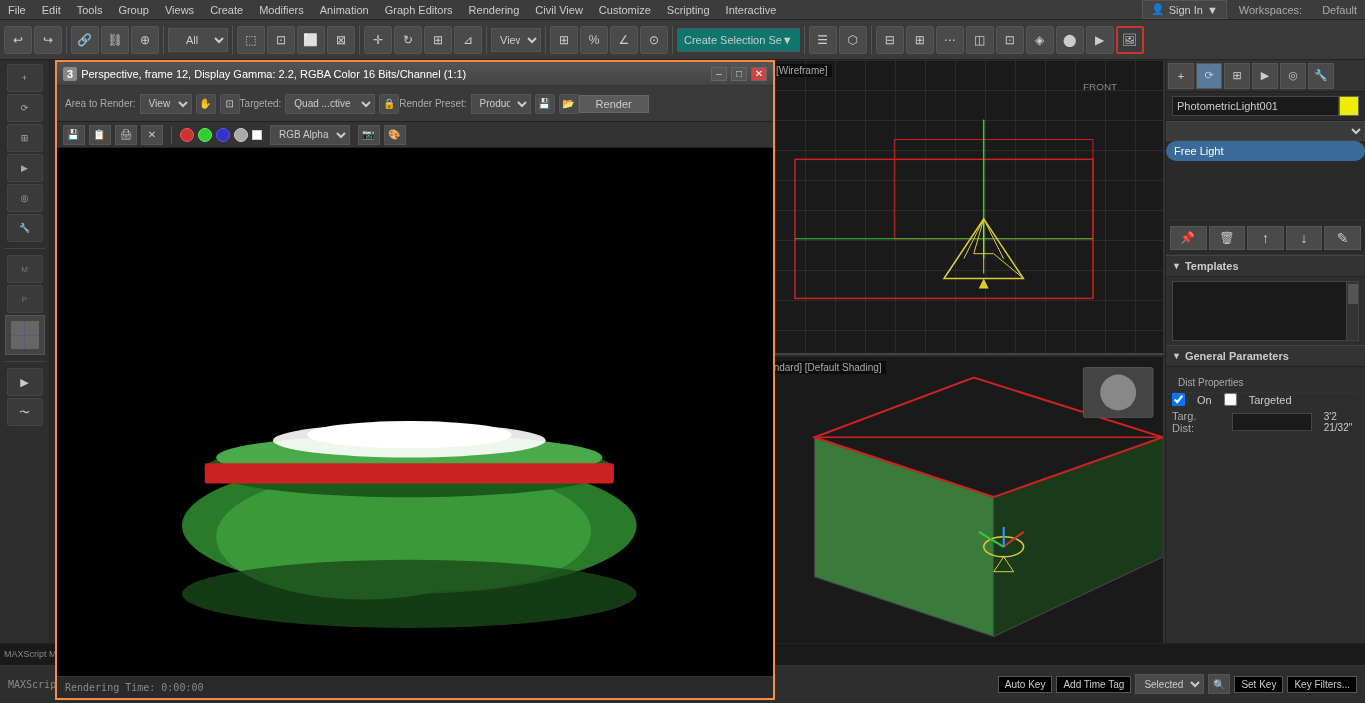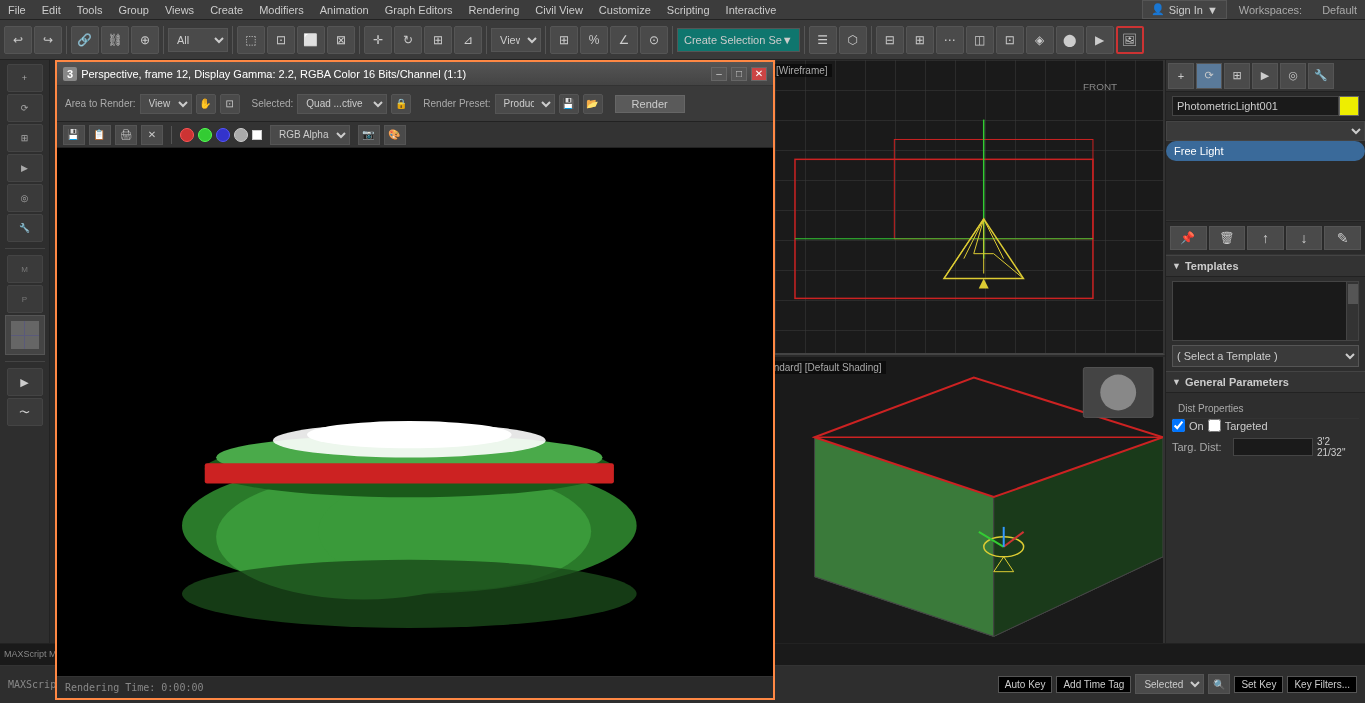--- a/index.html
+++ b/index.html
@@ -71,21 +71,21 @@
     .render-ctrl-btn {
       width: 16px; height: 14px; display: flex; align-items: center; justify-content: center;
       font-size: 10px; cursor: pointer; border: 1px solid #666; color: #ccc;
     }
     .render-ctrl-btn.close { background: #c44; color: #fff; }
     .render-ctrl-btn.min { background: #555; }
     .render-ctrl-btn.max { background: #555; }
 
     .render-controls {
       display: flex; align-items: center; height: 36px;
-      background: #3a3a3a; padding: 0 8px; gap: 12px; border-bottom: 1px solid #222;
+      background: #3a3a3a; padding: 0 8px; border-bottom: 1px solid #222;
     }
     .render-label { color: #aaa; font-size: 10px; }
     .render-dropdown {
       height: 20px; background: #4a4a4a; border: 1px solid #555;
       color: #ccc; font-size: 10px; padding: 0 4px;
     }
     .render-btn {
       background: #5a5a5a; border: 1px solid #666; color: #ccc;
       padding: 2px 16px; font-size: 11px; cursor: pointer;
     }
@@ -167,21 +167,21 @@
 
     .templates-list {
       padding: 4px 6px;
     }
     .templates-dropdown {
       width: 100%; margin-top: 4px; height: 22px;
       background: #3a3a3a; border: 1px solid #555; color: #ccc; font-size: 11px;
     }
 
     .gen-params-content { padding: 6px; }
-    .param-row { display: flex; align-items: center; gap: 4px; margin-bottom: 4px; font-size: 11px; }
+    .param-row { display: flex; align-items: center; gap: 12px; margin-bottom: 4px; font-size: 11px; }
     .param-label { color: #aaa; width: 60px; }
     .param-checkbox { cursor: pointer; }
     .param-value {
       background: #1a1a1a; border: 1px solid #444; color: #ccc;
       padding: 1px 4px; font-size: 10px; height: 18px; flex: 1; max-width: 80px;
     }
     .light-props-label { color: #aaa; font-size: 10px; padding: 4px 6px; border-bottom: 1px solid #333; }
 
     
     .bottom-bar {
@@ -264,21 +264,21 @@
 </div>
 
 <div class="toolbar">
   <div class="toolbar-btn">↩</div>
   <div class="toolbar-btn">↪</div>
   <div class="toolbar-separator"></div>
   <div class="toolbar-btn">🔗</div>
   <div class="toolbar-btn">⛓</div>
   <div class="toolbar-btn">⊕</div>
   <div class="toolbar-separator"></div>
-  <select class="toolbar-dropdown" style="width:60px;">
+  <select class="toolbar-dropdown" style="width:60px;text-align:center;">
     <option>All</option>
   </select>
   <div class="toolbar-separator"></div>
   <div class="toolbar-btn">⬚</div>
   <div class="toolbar-btn">⊡</div>
   <div class="toolbar-btn">⬜</div>
   <div class="toolbar-btn">⊠</div>
   <div class="toolbar-separator"></div>
   <div class="toolbar-btn">✛</div>
   <div class="toolbar-btn">↻</div>
@@ -325,21 +325,21 @@
   <div class="render-controls">
     <div style="display:flex;align-items:center;gap:4px;">
       <span class="render-label">Area to Render:</span>
       <select class="render-dropdown">
         <option>View</option>
       </select>
       <div class="toolbar-btn" style="width:20px;height:20px;font-size:10px;">✋</div>
       <div class="toolbar-btn" style="width:20px;height:20px;font-size:10px;">⊡</div>
     </div>
     <div style="display:flex;align-items:center;gap:4px;">
-      <span class="render-label">Selected:</span>
+      <span class="render-label">Targeted:</span>
       <select class="render-dropdown" style="width:90px;">
         <option>Quad ...ctive</option>
       </select>
       <div class="toolbar-btn" style="width:20px;height:20px;font-size:10px;">🔒</div>
     </div>
     <div style="display:flex;align-items:center;gap:4px;">
       <span class="render-label">Render Preset:</span>
       <select class="render-dropdown" style="width:60px;">
         <option>Production</option>
       </select>
@@ -505,23 +505,20 @@
     <span class="section-chevron">▼</span>
     <span>Templates</span>
   </div>
   <div class="templates-list">
     <div style="width:100%;height:60px;background:#1a1a1a;border:1px solid #444;position:relative;">
 
       <div style="position:absolute;right:0;top:0;bottom:0;width:12px;background:#333;border-left:1px solid #444;">
         <div style="width:10px;height:20px;background:#555;margin:2px auto;"></div>
       </div>
     </div>
-    <select class="templates-dropdown">
-      <option>( Select a Template )</option>
-    </select>
   </div>
 
   <div class="section-header">
     <span class="section-chevron">▼</span>
     <span>General Parameters</span>
   </div>
   <div class="gen-params-content">
     <div class="light-props-label">Dist Properties</div>
     <div class="param-row">
       <input type="checkbox" class="param-checkbox" checked="" style="">

